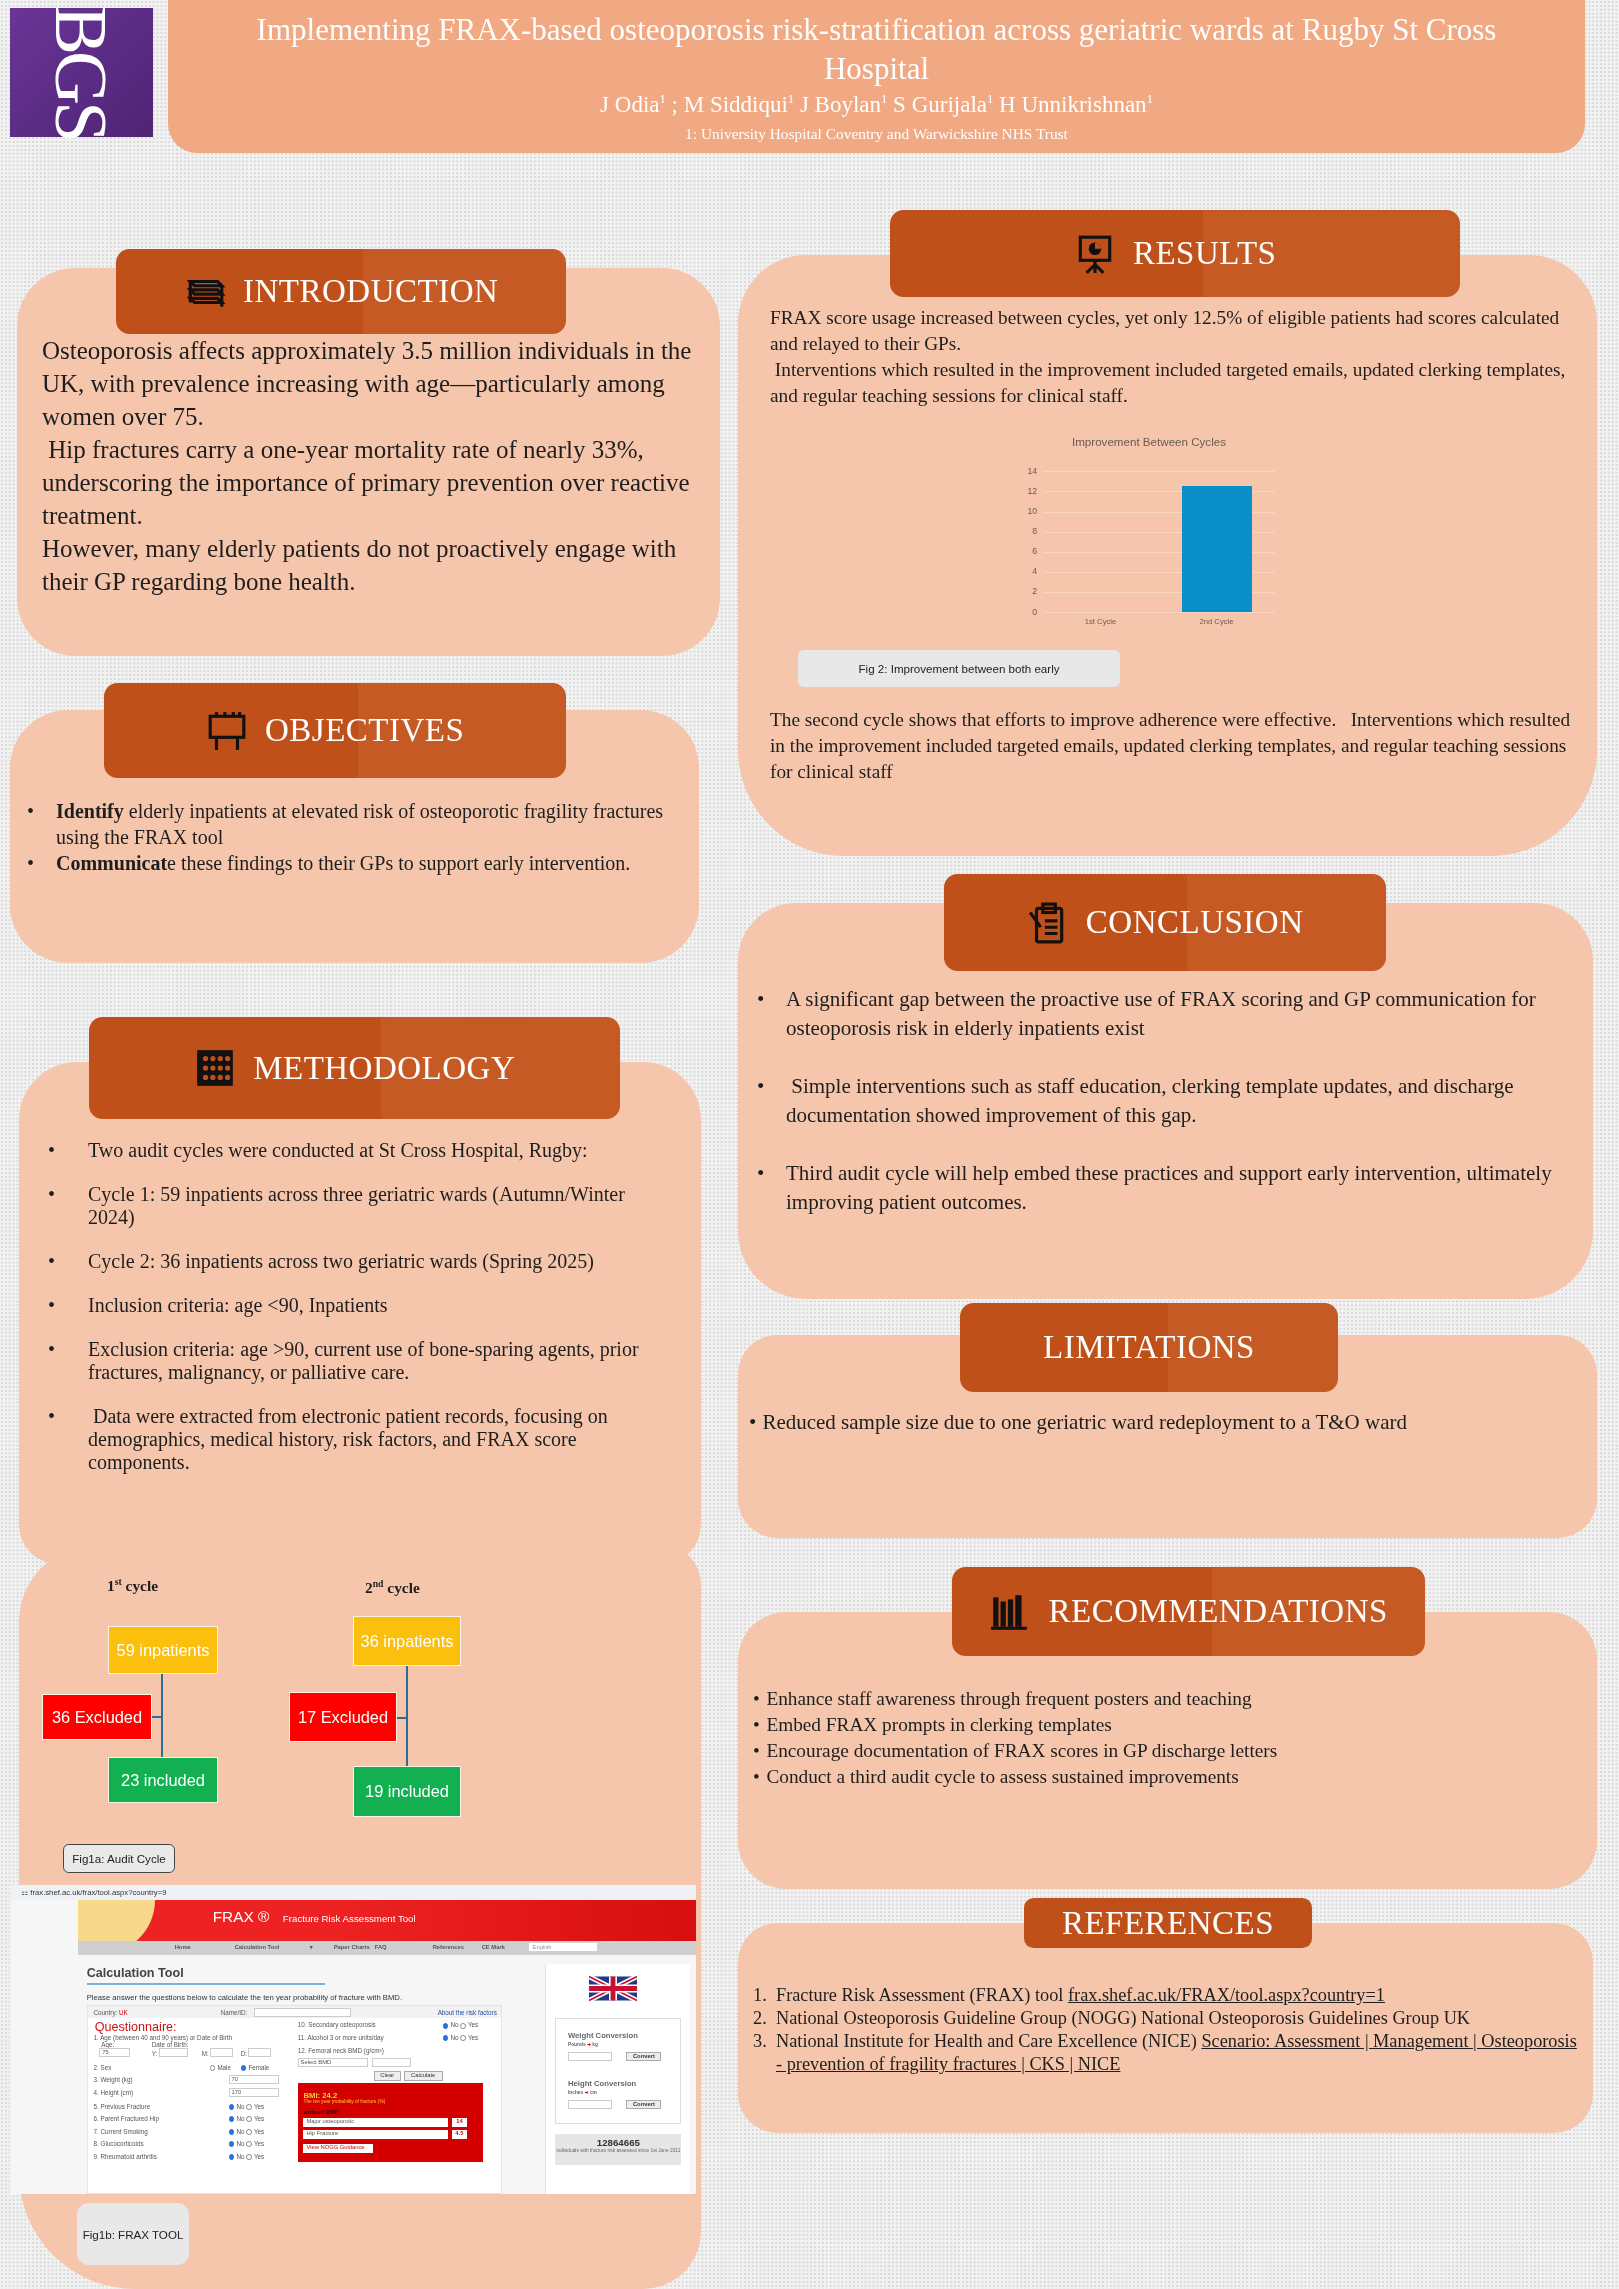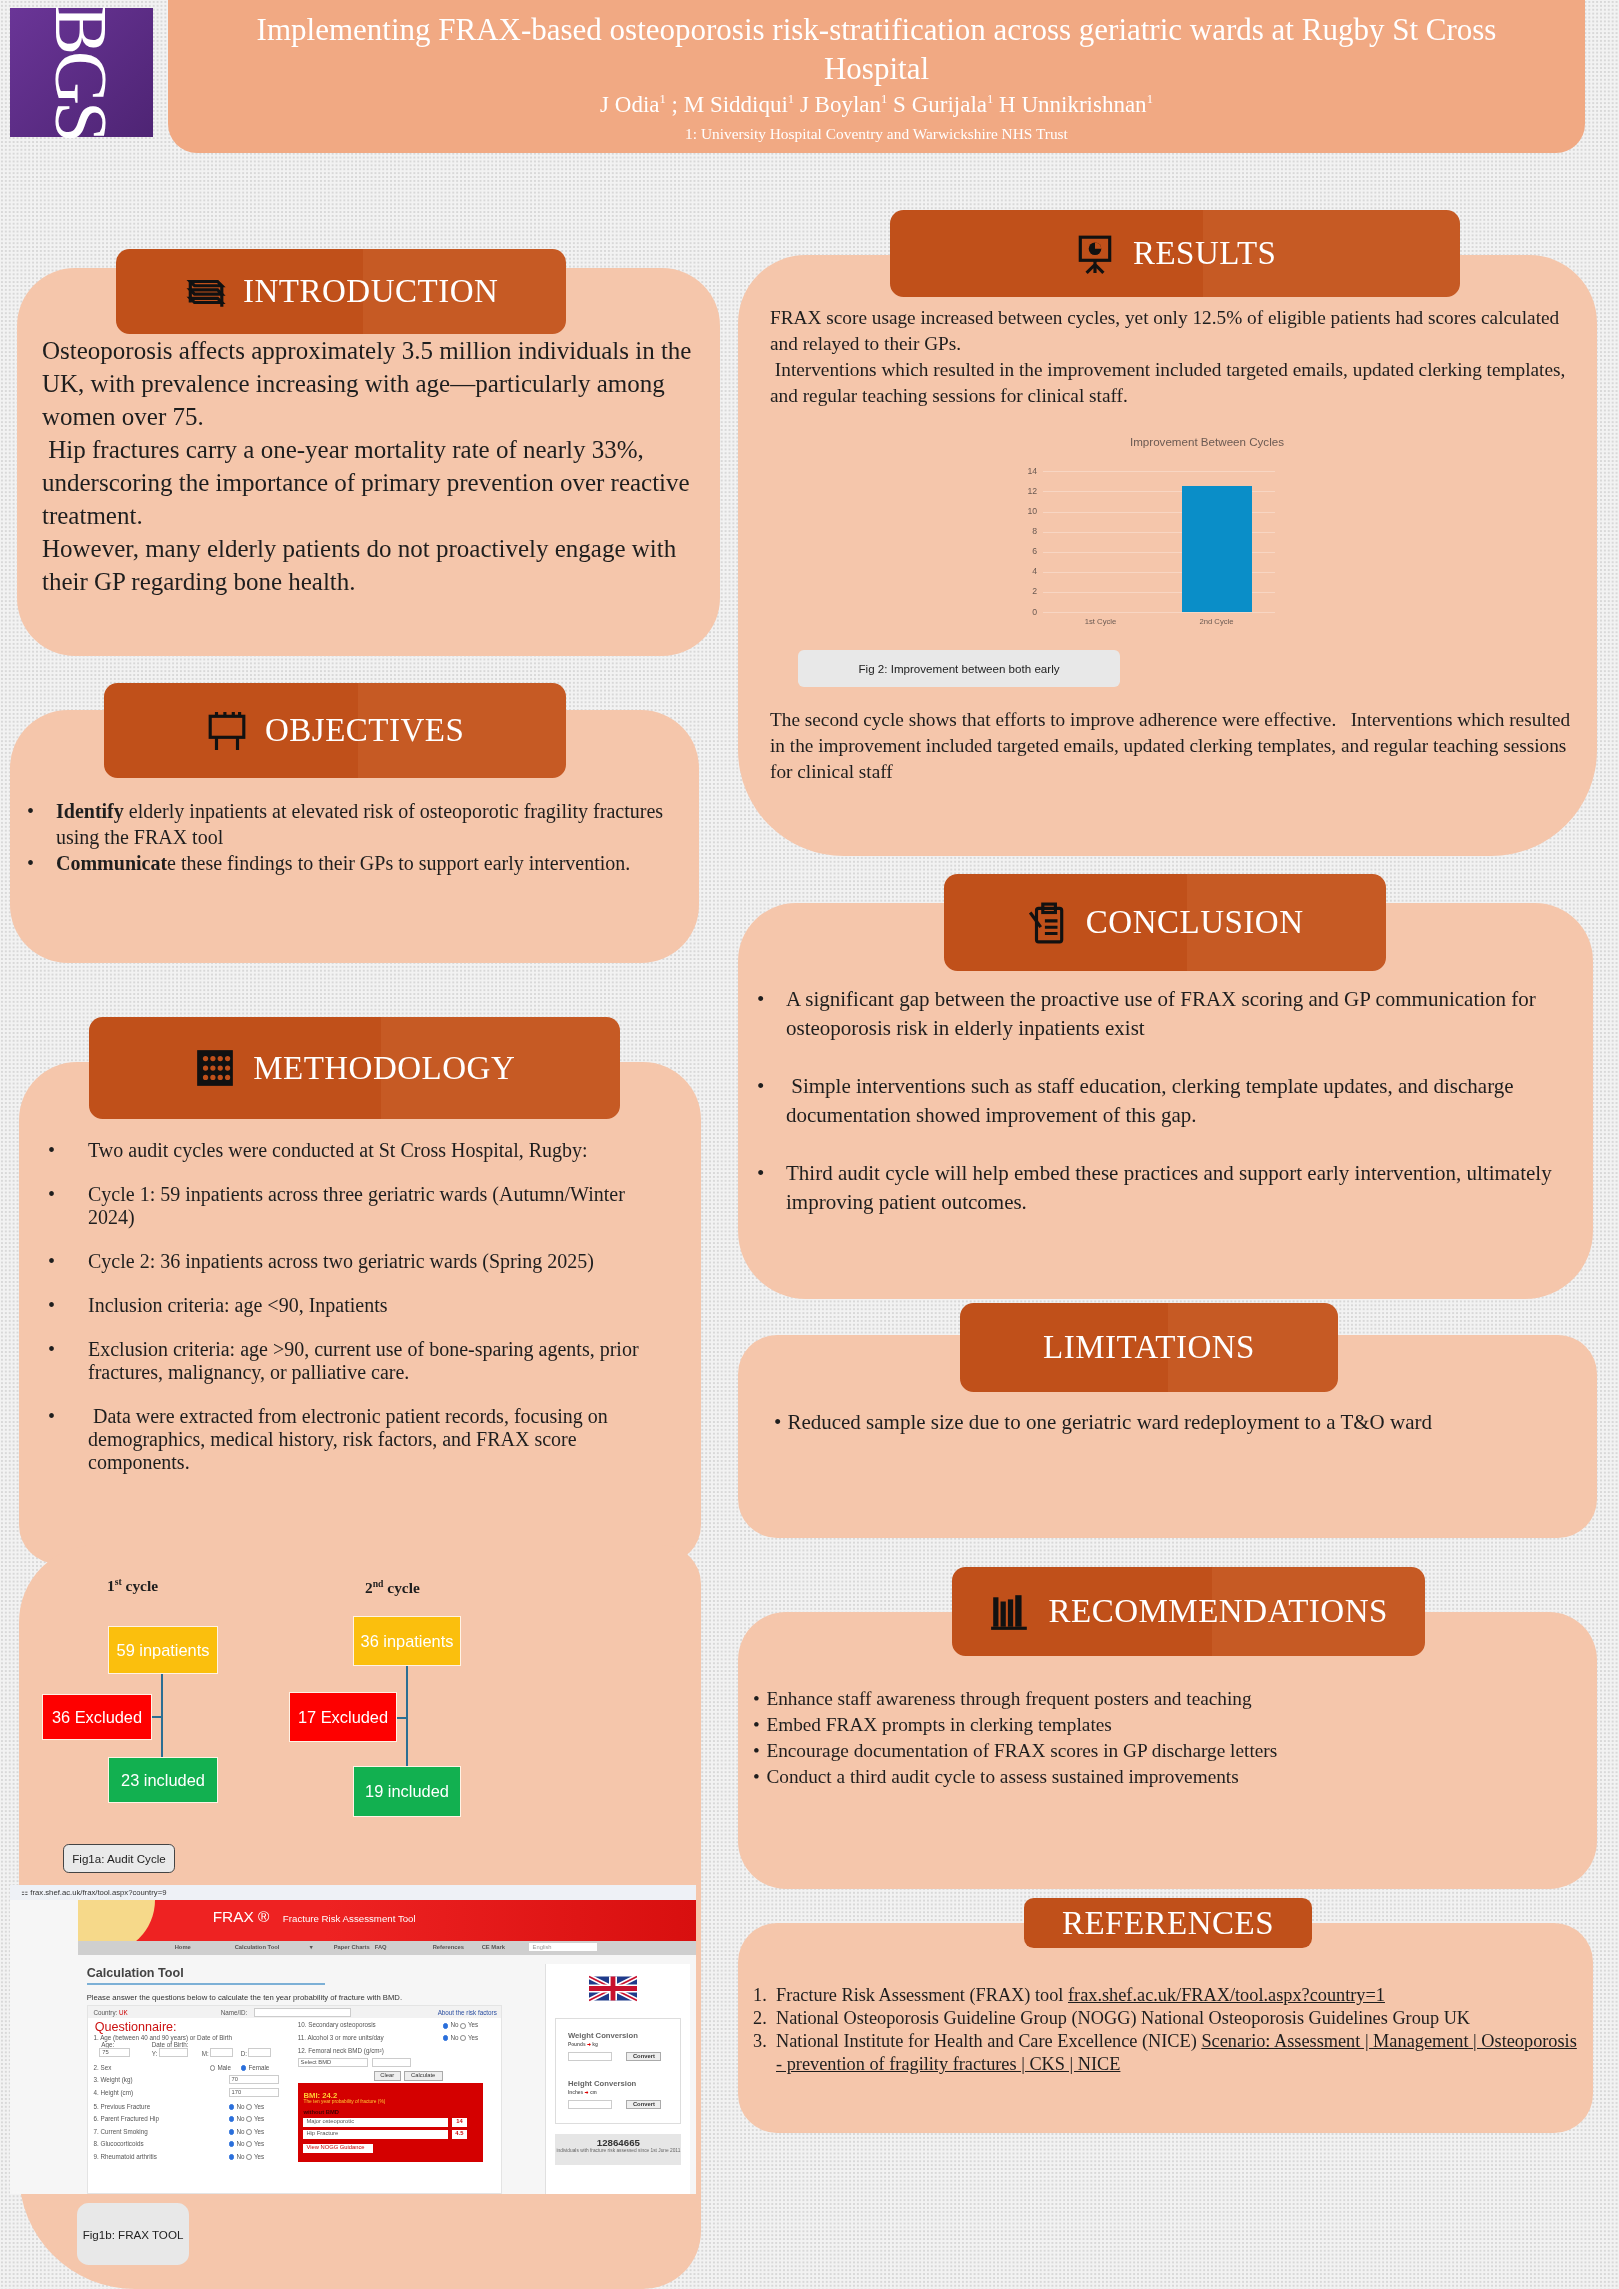--- a/index.html
+++ b/index.html
@@ -34,21 +34,21 @@
   .logo span { color: #fff; font-size: 75px; transform: rotate(90deg); letter-spacing: -3.9px; font-family: "Liberation Serif", serif; }
   .banner { left: 168px; top: 0; width: 1417px; height: 153px; background: #f1a983; border-radius: 0 0 29px 29px;
             text-align: center; color: #fff; }
   .banner .t { font-size: 31px; line-height: 39px; padding: 9.7px 77px 0; }
   .banner .a { font-size: 23px; margin-top: 3.9px; }
   .banner .a sup { font-size: 12.6px; }
   .banner .f { font-size: 15.4px; margin-top: 7.7px; }
 
   
   .chart { left: 1014px; top: 425px; width: 270px; height: 208px; }
-  .chart-title { position: absolute; left: 0; width: 100%; top: 9.7px; text-align: right; font-family: "Liberation Sans", sans-serif; font-size: 11.6px; color: #6b5a52; }
+  .chart-title { position: absolute; left: 0; width: 100%; top: 9.7px; text-align: center; font-family: "Liberation Sans", sans-serif; font-size: 11.6px; color: #6b5a52; }
   .ytick { position: absolute; font-family: "Liberation Sans", sans-serif; font-size: 8.7px; color: #6b5a52; width: 15.4px; text-align: right; }
   .gridline { position: absolute; height: 1px; background: #f8d6c3; }
   .xtick { position: absolute; font-family: "Liberation Sans", sans-serif; font-size: 7.7px; color: #6b5a52; width: 77px; text-align: center; }
   .bar { position: absolute; background: #0a8ec8; }
   .caption { position: absolute; background: #e8e8e8; border-radius: 5.8px; font-family: "Liberation Sans", sans-serif; font-size: 11.6px; color: #222;
              display: flex; align-items: center; justify-content: center; }
 
   
   .cyc-title { position: absolute; font-size: 15.4px; font-weight: bold; }
   .cyc-title sup { font-size: 9.7px; }
@@ -369,21 +369,21 @@
 <ul class="blt body-text" style="left:753px;top:985px;width:821px;font-size:21px;line-height:29px;">
   <li style="margin-bottom:29px;">A significant gap between the  proactive use of FRAX scoring and GP communication for osteoporosis risk in elderly  inpatients exist</li>
   <li style="margin-bottom:29px;white-space:pre-wrap;"> Simple interventions such as staff education, clerking template updates, and discharge documentation showed improvement of this gap.</li>
   <li>Third audit cycle will help embed these practices and support early intervention, ultimately improving patient outcomes.</li>
 </ul>
 
 <div class="panel" style="left:738px;top:1335px;width:859px;height:203px;border-radius:39px;"></div>
 <div class="hdr" style="left:960px;top:1303px;width:378px;height:89px;font-family:Liberation Serif, serif;">
   <span>LIMITATIONS</span>
 </div>
-<ul class="blt body-text" style="left:770px;top:1408px;width:840px;font-size:21px;line-height:29px;">
+<ul class="blt body-text" style="left:745px;top:1408px;width:840px;font-size:21px;line-height:29px;">
   <li style="padding-left:17.4px;">Reduced sample size due to one geriatric ward redeployment to a T&amp;O ward</li>
 </ul>
 
 <div class="panel" style="left:738px;top:1612px;width:859px;height:277px;border-radius:48px;"></div>
 <div class="hdr" style="left:952px;top:1567px;width:473px;height:89px;">
   <svg viewBox="0 0 40 40">
       <g fill="#111">
         <rect x="4" y="6" width="5" height="28"></rect>
         <rect x="11" y="10" width="5" height="24"></rect>
         <rect x="18" y="8" width="5" height="26"></rect>

